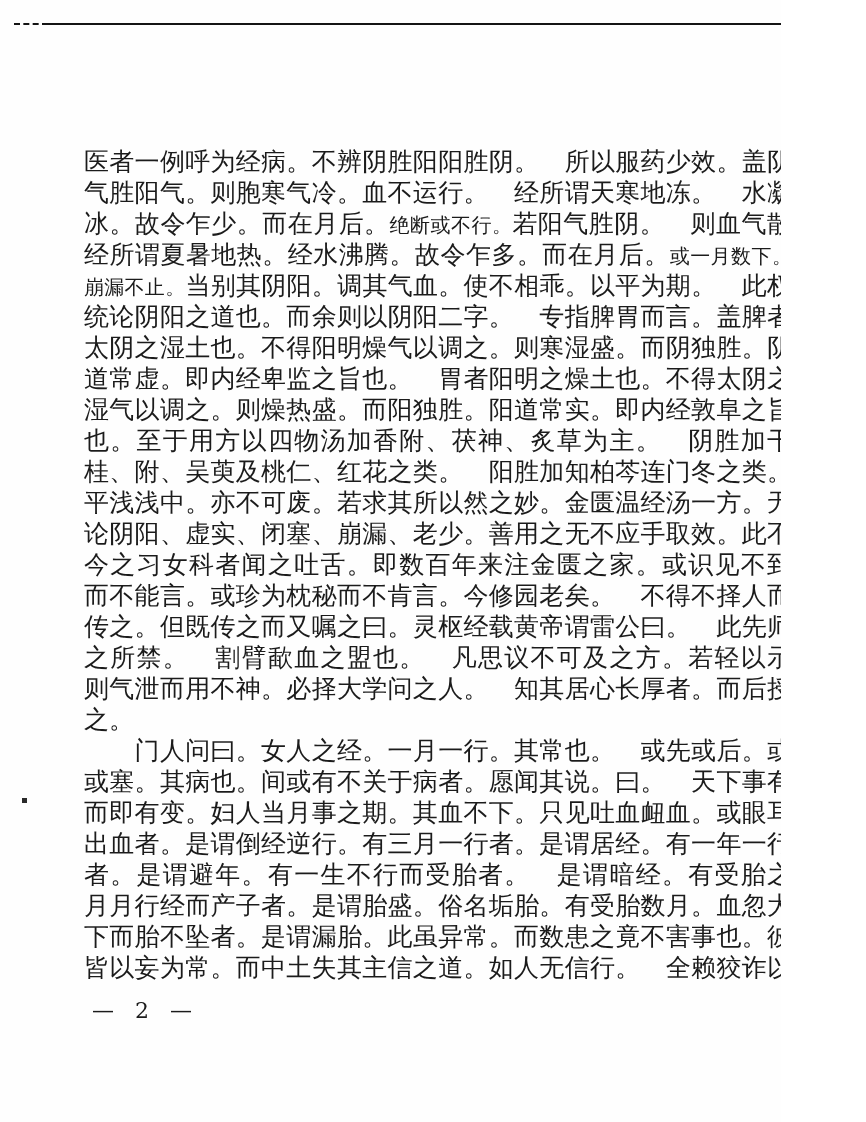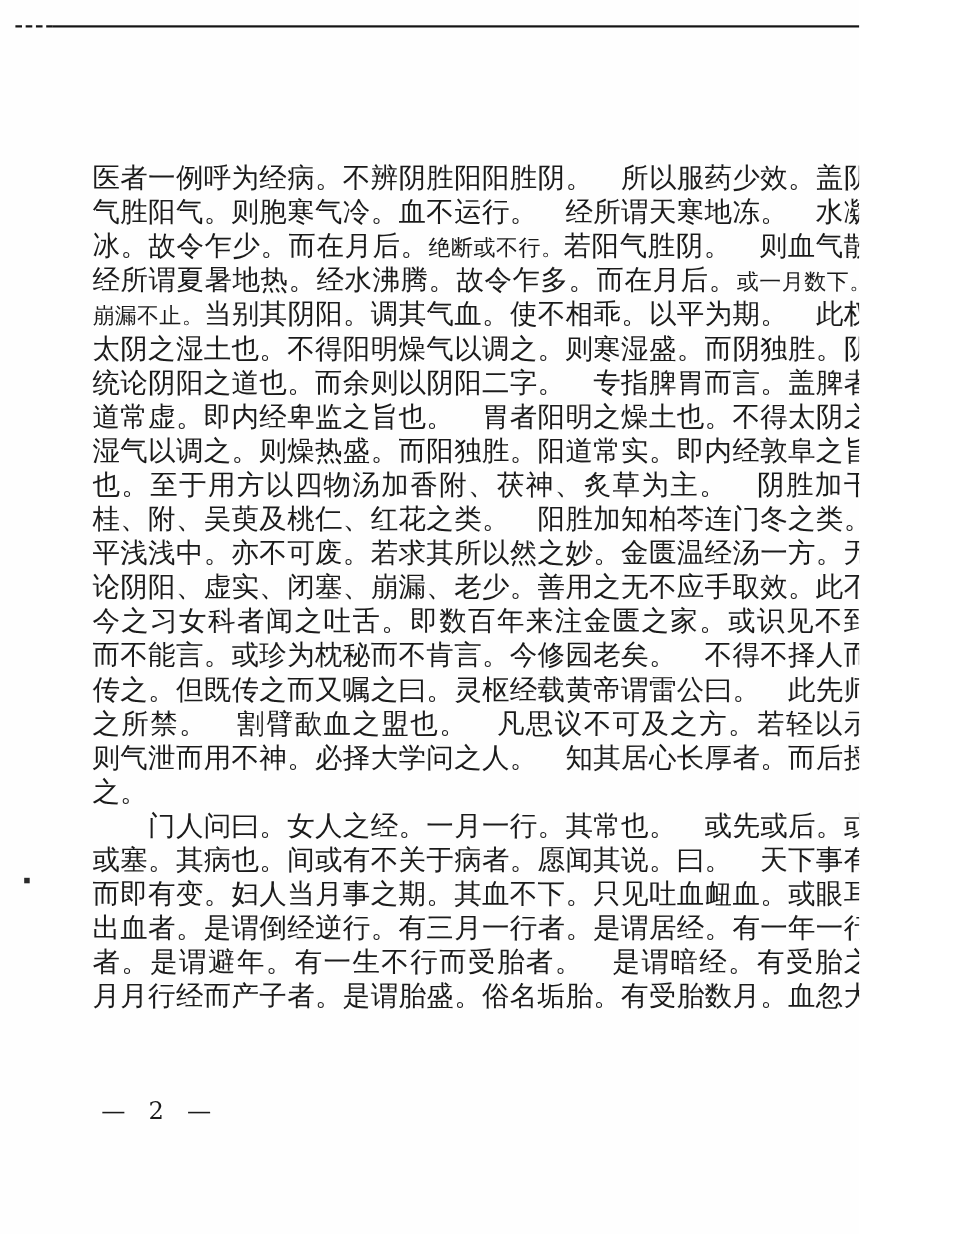--- a/index.html
+++ b/index.html
@@ -79,38 +79,40 @@
 <div class="page">
   <div class="top-edge-dash"></div>
   <div class="top-edge-solid"></div>
 
   <div class="body-text">
       <div class="line"><span>医者一例呼为经病。不辨阴胜阳阳胜阴。　所以服药少效。盖阴</span></div>
       <div class="line"><span>气胜阳气。则胞寒气冷。血不运行。　经所谓天寒地冻。　水凝成</span></div>
       <div class="line"><span>冰。故令乍少。而在月后。</span><span class="small">绝断或不行。</span><span>若阳气胜阴。　则血气散溢。</span></div>
       <div class="line"><span>经所谓夏暑地热。经水沸腾。故令乍多。而在月后。</span><span class="small">或一月数下。或</span></div>
       <div class="line"><span class="small">崩漏不止。</span><span>当别其阴阳。调其气血。使不相乖。以平为期。　此权微</span></div>
+      <div class="line"><span>统论阴阳之道也。而余则以阴阳二字。　专指脾胃而言。盖脾者</span></div>
       <div class="line"><span>太阴之湿土也。不得阳明燥气以调之。则寒湿盛。而阴独胜。阴</span></div>
-      <div class="line"><span>统论阴阳之道也。而余则以阴阳二字。　专指脾胃而言。盖脾者</span></div>
       <div class="line"><span>道常虚。即内经卑监之旨也。　胃者阳明之燥土也。不得太阴之</span></div>
       <div class="line"><span>湿气以调之。则燥热盛。而阳独胜。阳道常实。即内经敦阜之旨</span></div>
       <div class="line"><span>也。至于用方以四物汤加香附、茯神、炙草为主。　阴胜加干姜、</span></div>
       <div class="line"><span>桂、附、吴萸及桃仁、红花之类。　阳胜加知柏芩连门冬之类。平</span></div>
       <div class="line"><span>平浅浅中。亦不可废。若求其所以然之妙。金匮温经汤一方。无</span></div>
       <div class="line"><span>论阴阳、虚实、闭塞、崩漏、老少。善用之无不应手取效。此不特</span></div>
       <div class="line"><span>今之习女科者闻之吐舌。即数百年来注金匮之家。或识见不到</span></div>
       <div class="line"><span>而不能言。或珍为枕秘而不肯言。今修园老矣。　不得不择人而</span></div>
       <div class="line"><span>传之。但既传之而又嘱之曰。灵枢经载黄帝谓雷公曰。　此先师</span></div>
       <div class="line"><span>之所禁。　割臂歃血之盟也。　凡思议不可及之方。若轻以示人。</span></div>
       <div class="line"><span>则气泄而用不神。必择大学问之人。　知其居心长厚者。而后授</span></div>
       <div class="line no-flush"><span>之。</span></div>
       <div class="line"><span>　　门人问曰。女人之经。一月一行。其常也。　或先或后。或通</span></div>
       <div class="line"><span>或塞。其病也。间或有不关于病者。愿闻其说。曰。　天下事有常</span></div>
       <div class="line"><span>而即有变。妇人当月事之期。其血不下。只见吐血衄血。或眼耳</span></div>
       <div class="line"><span>出血者。是谓倒经逆行。有三月一行者。是谓居经。有一年一行</span></div>
       <div class="line"><span>者。是谓避年。有一生不行而受胎者。　是谓暗经。有受胎之后。</span></div>
       <div class="line"><span>月月行经而产子者。是谓胎盛。俗名垢胎。有受胎数月。血忽大</span></div>
+      <div class="line"><span>下而胎不坠者。是谓漏胎。此虽异常。而数患之竟不害事也。彼</span></div>
+      <div class="line"><span>皆以妄为常。而中土失其主信之道。如人无信行。　全赖狡诈以</span></div>
     </div>
 
   <div class="speck"></div>
 
   <div class="page-number">— 2 —</div>
 </div>
 
 </body></html>

